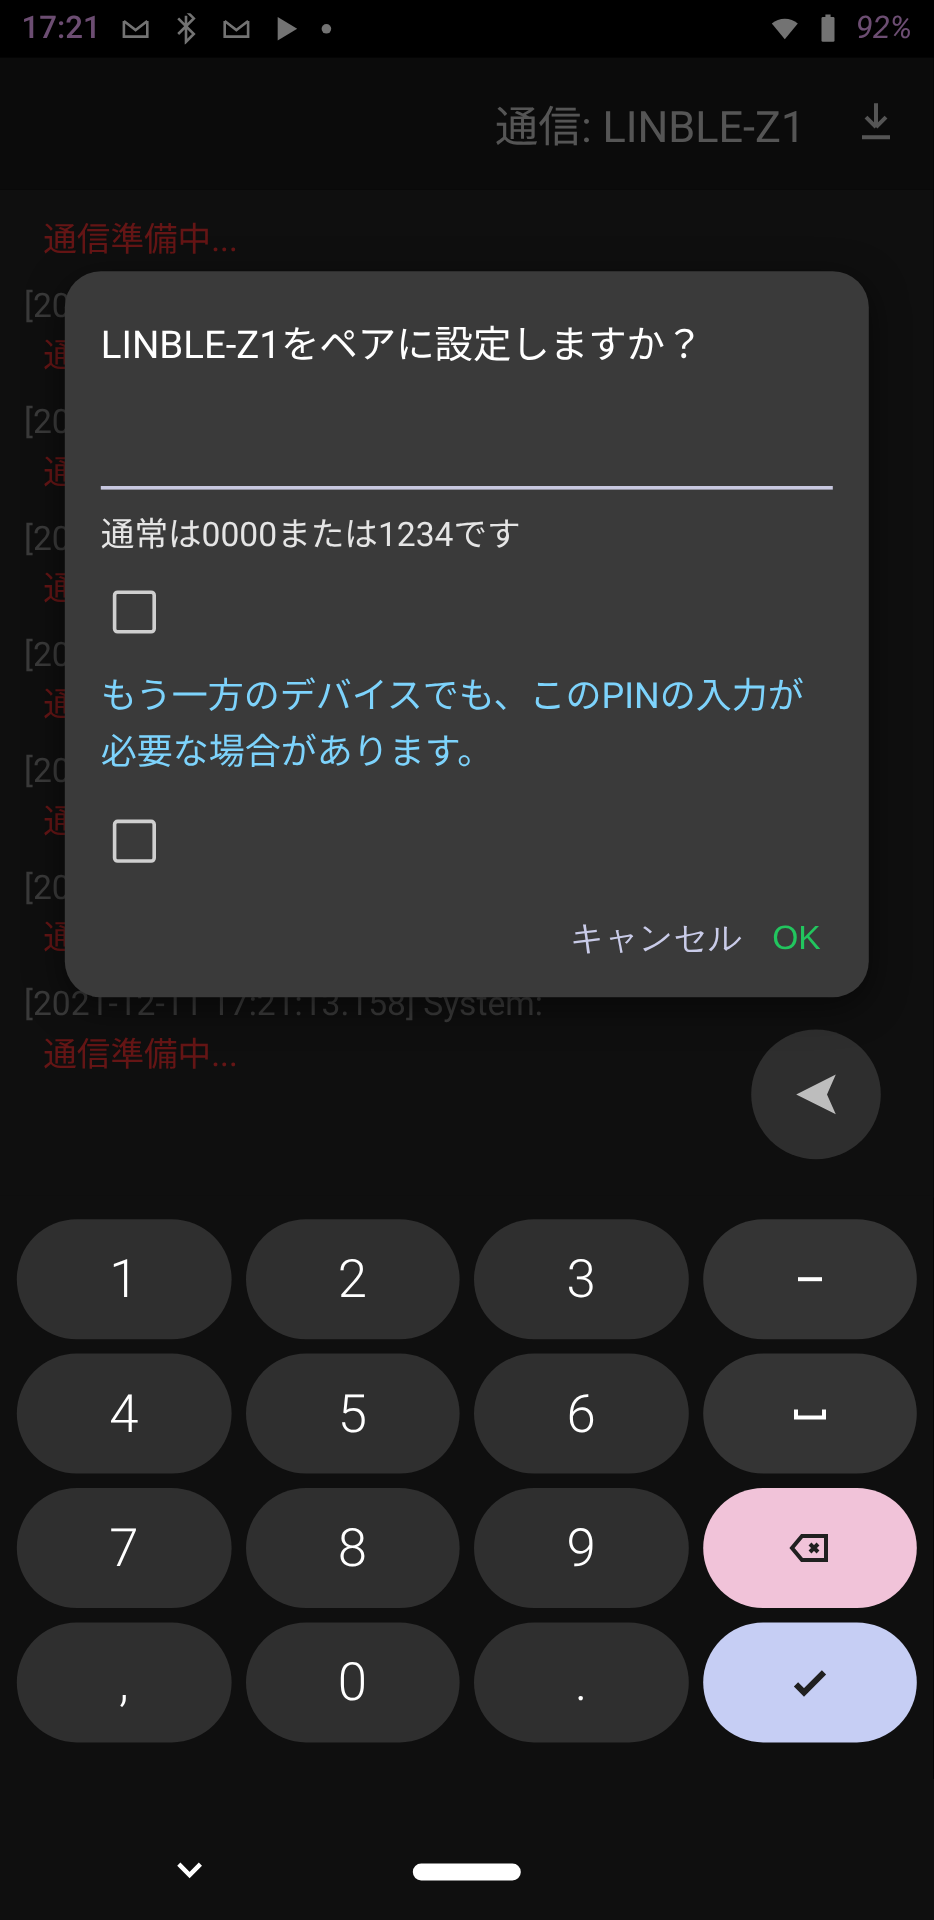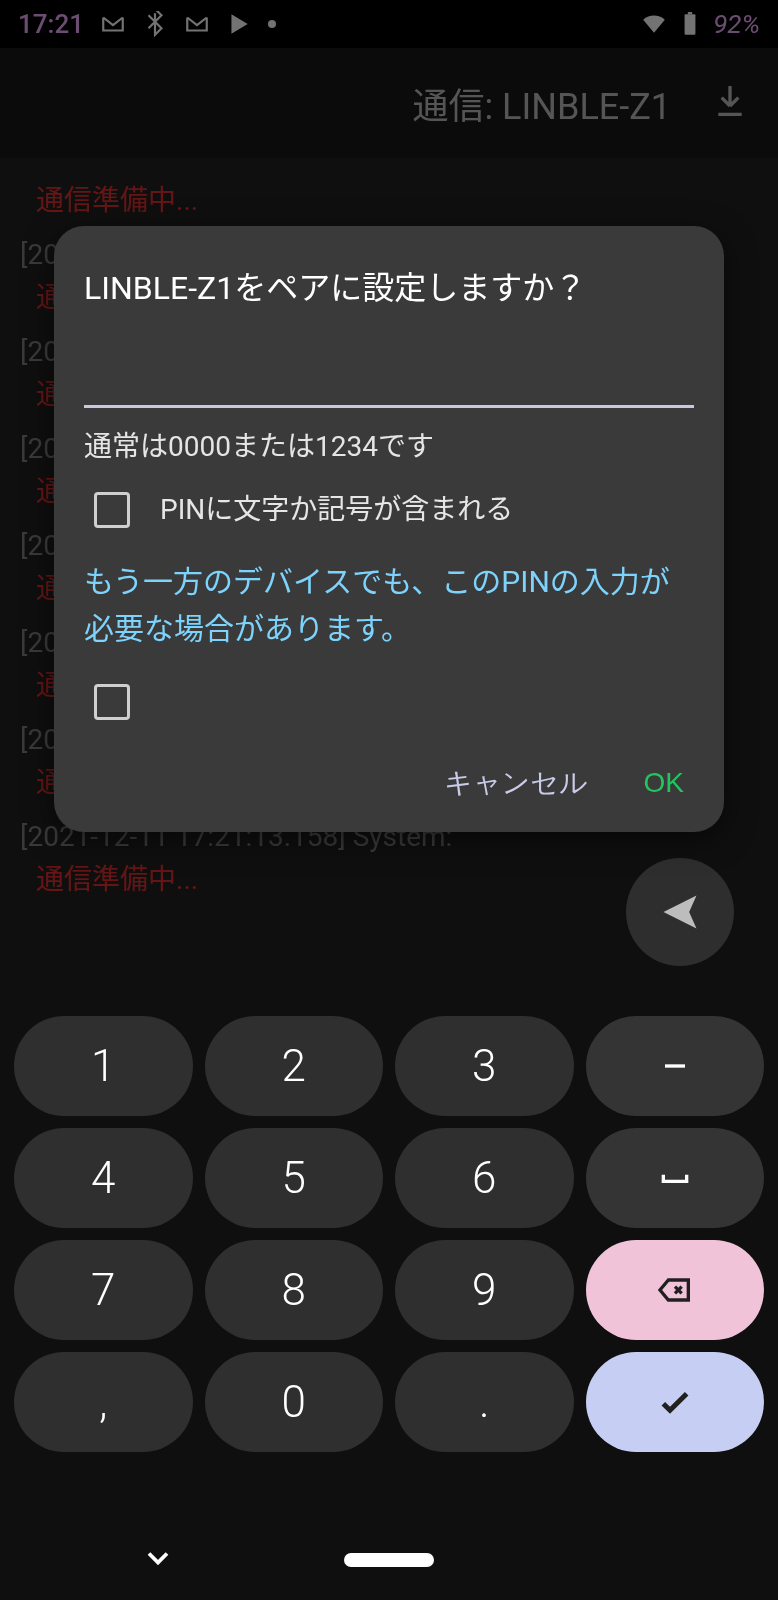--- a/index.html
+++ b/index.html
@@ -91,21 +91,21 @@
   .checkbox-row { display: flex; align-items: flex-start; gap: 30px; margin-bottom: 30px; padding-left: 10px; }
   .checkbox {
     width: 36px; height: 36px;
     border: 3px solid #cfcfcf;
     border-radius: 4px;
     flex-shrink: 0;
     margin-top: 2px;
   }
   .checkbox-label { font-size: 28px; color: #e6e6e6; line-height: 1.4; }
   .info-text { font-size: 30px; color: #7dd3fc; line-height: 1.55; margin: 16px 0 30px 0; }
-  .dialog-actions { display: flex; justify-content: flex-end; gap: 56px; padding: 14px 10px 10px 0; }
+  .dialog-actions { display: flex; justify-content: flex-end; gap: 25px; padding: 14px 10px 10px 0; }
   .dlg-btn { background: none; border: none; font-size: 28px; cursor: pointer; }
   .btn-cancel { color: #c9cbe8; }
   .btn-ok { color: #22c55e; }
 
   
   .fab {
     position: absolute;
     right: 44px;
     top: 858px;
     width: 108px; height: 108px;
@@ -259,21 +259,20 @@
     </svg>
 </div>
 
 <div class="dialog">
   <div class="dialog-title">LINBLE-Z1をペアに設定しますか？</div>
   <input class="pin-input" type="text" style="">
   <div class="hint">通常は0000または1234です</div>
 
   <div class="checkbox-row">
     <div class="checkbox"></div>
-    <div class="checkbox-label">PINに文字か記号が含まれる</div>
   </div>
 
   <div class="info-text">もう一方のデバイスでも、このPINの入力が必要な場合があります。</div>
 
   <div class="checkbox-row">
     <div class="checkbox"></div>
   </div>
 
   <div class="dialog-actions">
     <button class="dlg-btn btn-cancel">キャンセル</button>

